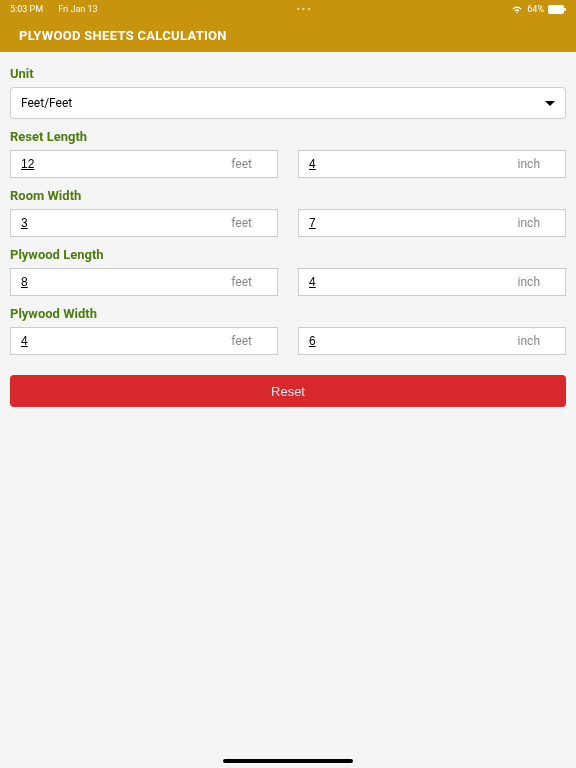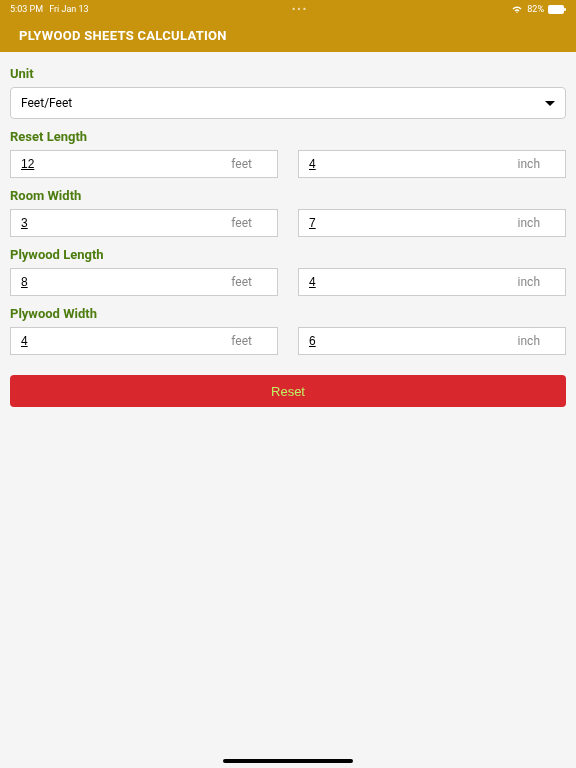--- a/index.html
+++ b/index.html
@@ -14,21 +14,21 @@
     .status-bar {
       height: 18px;
       background: #c8940d;
       display: flex;
       align-items: center;
       justify-content: space-between;
       padding: 0 10px;
       font-size: 9px;
       color: #fff;
     }
-    .status-left { display: flex; gap: 6px; align-items: center; }
+    .status-left { display: flex; gap: 15px; align-items: center; }
     .status-center { font-size: 10px; color: rgba(255,255,255,0.7); letter-spacing: 2px; }
     .status-right { display: flex; gap: 4px; align-items: center; }
     .wifi-icon, .battery-icon { display: inline-block; }
     .wifi-icon svg, .battery-icon svg { vertical-align: middle; }
     .app-header {
       height: 34px;
       background: #c8940d;
       display: flex;
       align-items: center;
       padding: 0 10px;
@@ -103,21 +103,21 @@
       display: flex;
       gap: 20px;
       margin-top: 20px;
     }
     .btn {
       flex: 1;
       height: 32px;
       border: none;
       border-radius: 4px;
       font-size: 13px;
-      color: #bef264;
+      color: #e5e5e5;
       cursor: pointer;
     }
     .btn-reset { background: #d9272e; }
     .btn-calc { background: #1b76d2; }
     .home-indicator {
       position: absolute;
       bottom: 5px;
       left: 50%;
       transform: translateX(-50%);
       width: 130px;
@@ -134,21 +134,21 @@
     <span>5:03 PM</span>
     <span>Fri Jan 13</span>
   </div>
   <div class="status-center">•••</div>
   <div class="status-right">
     <span class="wifi-icon">
       <svg width="12" height="9" viewBox="0 0 12 9">
           <path d="M6 8 L7 7 A1.4 1.4 0 0 0 5 7 Z M3.5 5.5 A3.5 3.5 0 0 1 8.5 5.5 L7.5 6.5 A2.1 2.1 0 0 0 4.5 6.5 Z M1.5 3.5 A6.3 6.3 0 0 1 10.5 3.5 L9.5 4.5 A4.9 4.9 0 0 0 2.5 4.5 Z" fill="#fff"></path>
         </svg>
     </span>
-    <span>82%</span>
+    <span>64%</span>
     <span class="battery-icon">
       <svg width="18" height="9" viewBox="0 0 18 9">
           <rect x="0" y="0" width="16" height="9" rx="2" fill="#fff"></rect>
           <rect x="16" y="3" width="2" height="3" rx="1" fill="#fff"></rect>
         </svg>
     </span>
   </div>
 </div>
 
 <div class="app-header">

